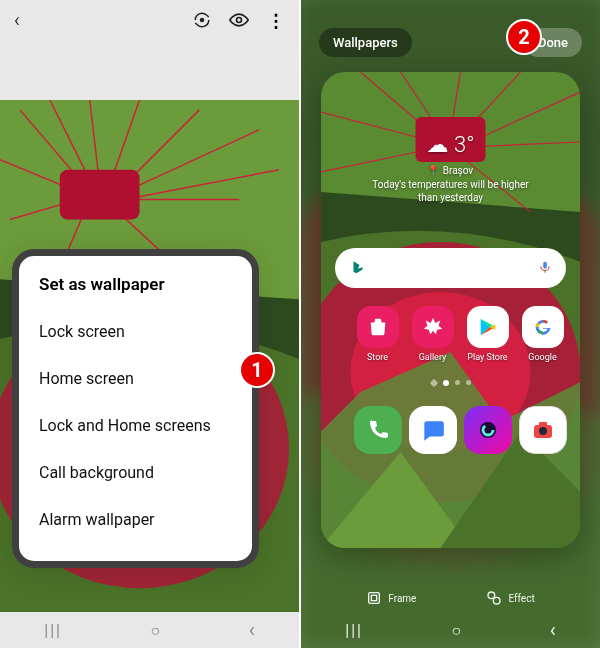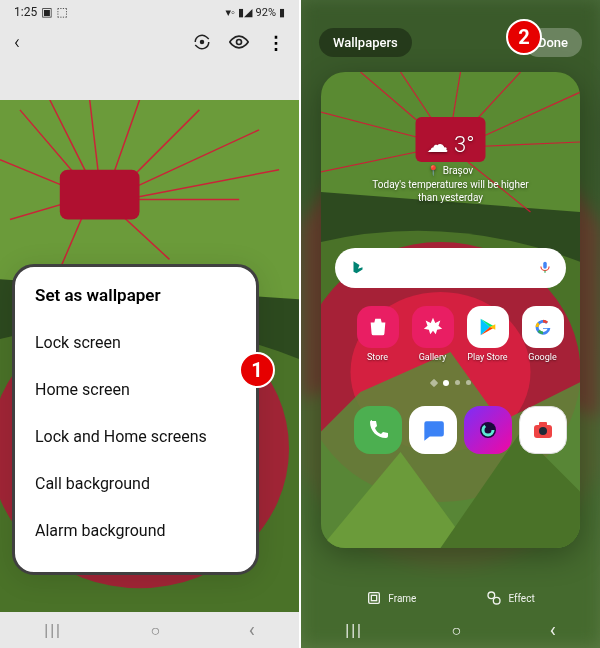--- a/index.html
+++ b/index.html
@@ -10,21 +10,21 @@
   
   .left { background: #e8e8e8; }
   .status-bar { display: flex; justify-content: space-between; align-items: center; padding: 4px 14px 2px; font-size: 12px; color: #222; height: 22px; }
   .status-left { display: flex; gap: 4px; align-items: center; }
   .status-right { display: flex; gap: 3px; align-items: center; font-size: 11px; }
   .toolbar { display: flex; justify-content: space-between; align-items: center; padding: 8px 14px; height: 40px; }
   .toolbar-right { display: flex; gap: 18px; align-items: center; }
   .icon-chev { font-size: 20px; font-weight: 300; }
   .photo-bg { position: absolute; top: 100px; left: 0; right: 0; bottom: 0; }
   .photo-svg { width: 100%; height: 100%; display: block; }
-  .menu-card { position: absolute; left: 12px; right: 40px; top: 264px; background: #fff; border-radius: 22px; padding: 18px 20px 18px; box-shadow: 0 4px 28px rgba(0,0,0,.12); border: 3px solid #404040; }
+  .menu-card { position: absolute; left: 12px; right: 40px; top: 249px; background: #fff; border-radius: 22px; padding: 18px 20px 18px; box-shadow: 0 4px 28px rgba(0,0,0,.12); border: 7px solid #404040; }
   .menu-title { font-size: 17px; font-weight: 600; margin-bottom: 14px; }
   .menu-item { font-size: 16px; padding: 14px 0; color: #111; }
   .badge { position: absolute; width: 36px; height: 36px; border-radius: 50%; background: #e60000; color: #fff; display: flex; align-items: center; justify-content: center; font-size: 20px; font-weight: 700; border: 2px solid #fff; }
   .badge1 { top: 352px; right: 24px; }
   .nav-bar { position: absolute; bottom: 0; left: 0; right: 0; height: 36px; display: flex; justify-content: space-around; align-items: center; background: #e8e8e8; }
   .nav-ic { color: #888; font-size: 16px; }
 
   
   .right { background: linear-gradient(180deg, #4a6b3a 0%, #3a5530 20%, #446638 60%, #5a7a42 100%); color: #fff; }
   .blur-bg { position: absolute; inset: 0; filter: blur(8px); }
@@ -56,33 +56,20 @@
   .bbtn { display: flex; gap: 6px; align-items: center; opacity: .92; }
   .nav-bar2 { position: absolute; bottom: 0; left: 0; right: 0; height: 36px; display: flex; justify-content: space-around; align-items: center; }
   .nav-bar2 .nav-ic { color: rgba(255,255,255,.9); }
 </style>
 </head>
 <body>
 
 <div class="container">
 
   <div class="screen left">
-    <div class="status-bar">
-      <div class="status-left">
-        <span>1:25</span>
-        <span>▣</span>
-        <span>⬚</span>
-      </div>
-      <div class="status-right">
-        <span>▾◦</span>
-        <span>▮◢</span>
-        <span>92%</span>
-        <span>▮</span>
-      </div>
-    </div>
 
     <div class="toolbar">
       <span class="icon-chev">‹</span>
       <div class="toolbar-right">
         <svg width="18" height="18" viewBox="0 0 24 24" fill="none" stroke="#222" stroke-width="2">
             <path d="M3 12a9 9 0 0 1 15-6.7L21 8M21 12a9 9 0 0 1-15 6.7L3 16"></path>
             <circle cx="12" cy="12" r="2" fill="#222"></circle>
           </svg>
         <svg width="20" height="20" viewBox="0 0 24 24" fill="none" stroke="#222" stroke-width="2">
             <path d="M1 12s4-7 11-7 11 7 11 7-4 7-11 7S1 12 1 12z"></path>
@@ -116,21 +103,21 @@
         <ellipse cx="140" cy="350" rx="100" ry="90" fill="#d42040"></ellipse>
       </svg>
     </div>
 
     <div class="menu-card">
       <div class="menu-title">Set as wallpaper</div>
       <div class="menu-item">Lock screen</div>
       <div class="menu-item">Home screen</div>
       <div class="menu-item">Lock and Home screens</div>
       <div class="menu-item">Call background</div>
-      <div class="menu-item">Alarm background</div>
+      <div class="menu-item">Alarm wallpaper</div>
     </div>
 
     <div class="badge badge1">1</div>
 
     <div class="nav-bar">
       <span class="nav-ic" style="letter-spacing:2px">|||</span>
       <span class="nav-ic">○</span>
       <span class="nav-ic" style="font-size:20px">‹</span>
     </div>
   </div>

